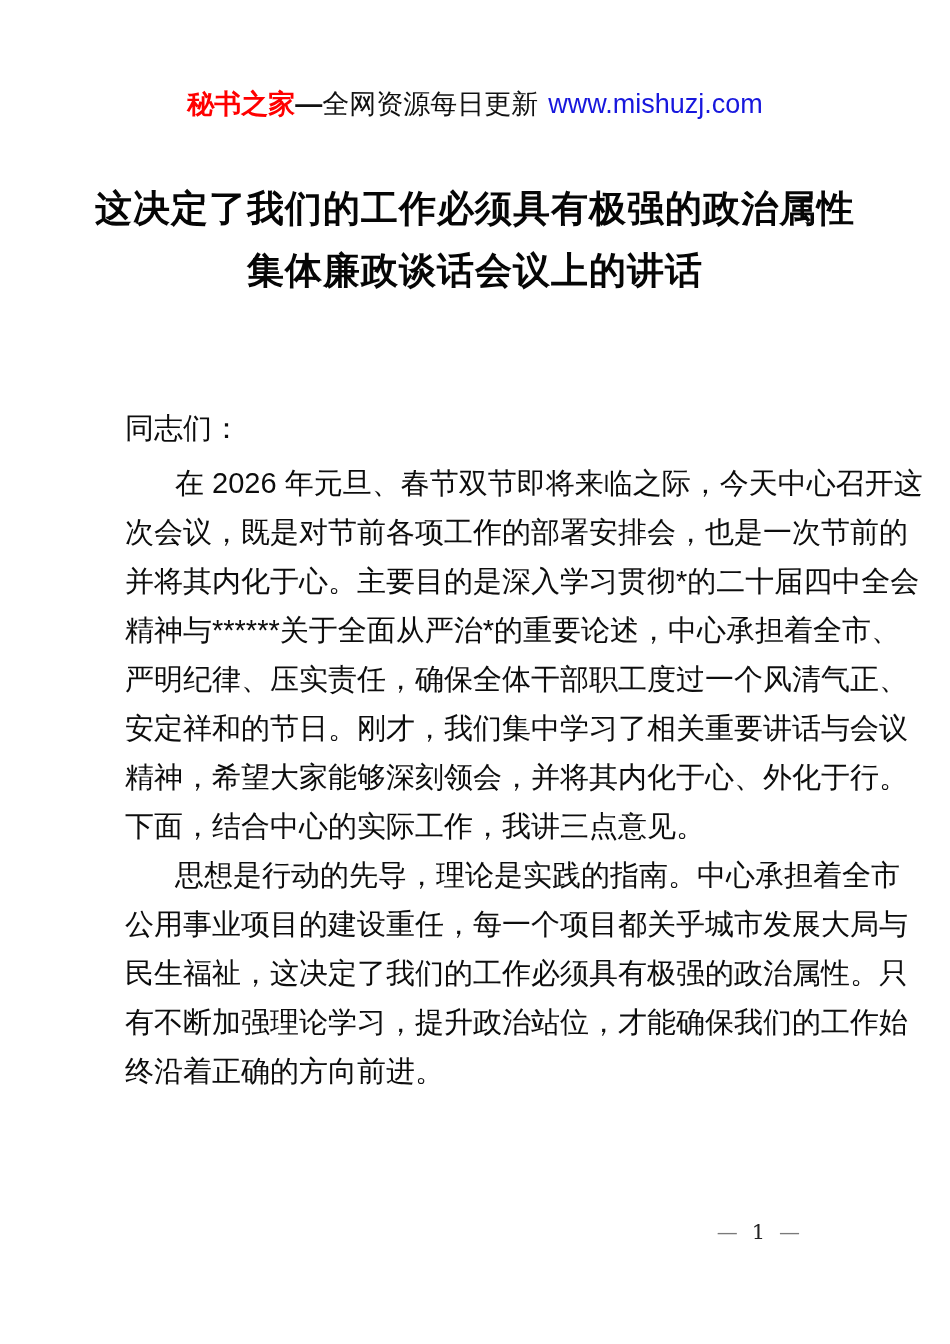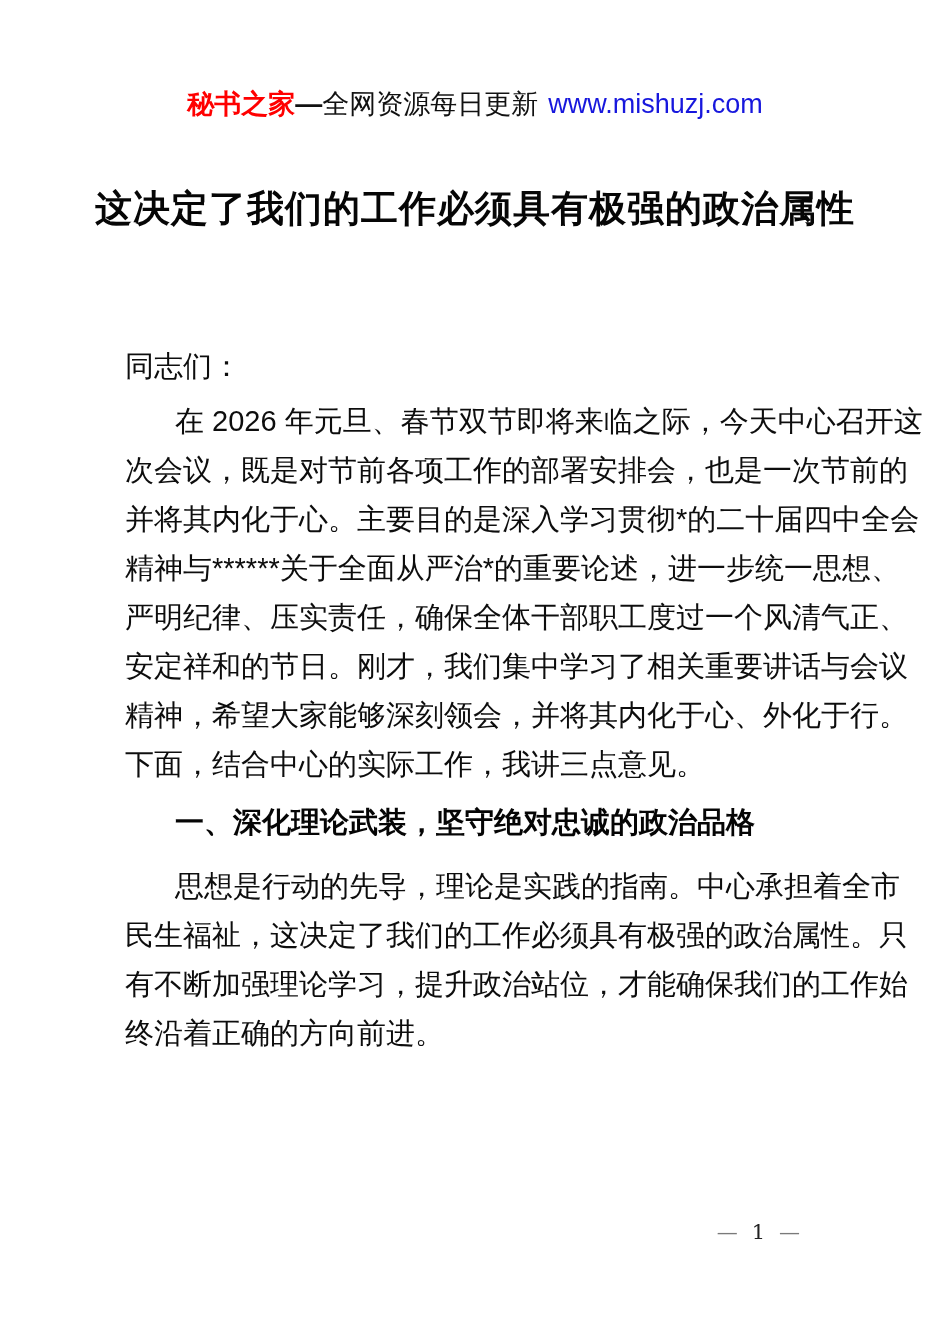--- a/index.html
+++ b/index.html
@@ -75,40 +75,41 @@
 <body>
 
 <div class="page">
 
   <div class="banner">
     <span class="brand">秘书之家</span><span class="sep">—</span><span class="tagline">全网资源每日更新</span><span class="url">www.mishuzj.com</span>
   </div>
 
   <div class="doc-title">
     <div class="title-line">这决定了我们的工作必须具有极强的政治属性</div>
+    <div class="title-line">集体廉政谈话会议上的讲话</div>
   </div>
 
   <div class="content">
     <div class="line salutation">同志们：</div>
 
     <div class="paragraph">
       <div class="line indent">在 2026 年元旦、春节双节即将来临之际，今天中心召开这</div>
       <div class="line">次会议，既是对节前各项工作的部署安排会，也是一次节前的</div>
       <div class="line">并将其内化于心。主要目的是深入学习贯彻*的二十届四中全会</div>
-      <div class="line">精神与******关于全面从严治*的重要论述，进一步统一思想、</div>
+      <div class="line">精神与******关于全面从严治*的重要论述，中心承担着全市、</div>
       <div class="line">严明纪律、压实责任，确保全体干部职工度过一个风清气正、</div>
       <div class="line">安定祥和的节日。刚才，我们集中学习了相关重要讲话与会议</div>
       <div class="line">精神，希望大家能够深刻领会，并将其内化于心、外化于行。</div>
       <div class="line">下面，结合中心的实际工作，我讲三点意见。</div>
     </div>
 
-    <div class="line section-heading">一、深化理论武装，坚守绝对忠诚的政治品格</div>
 
     <div class="paragraph">
       <div class="line indent">思想是行动的先导，理论是实践的指南。中心承担着全市</div>
+      <div class="line">公用事业项目的建设重任，每一个项目都关乎城市发展大局与</div>
       <div class="line">民生福祉，这决定了我们的工作必须具有极强的政治属性。只</div>
       <div class="line">有不断加强理论学习，提升政治站位，才能确保我们的工作始</div>
       <div class="line">终沿着正确的方向前进。</div>
     </div>
   </div>
 
   <div class="footer">
     <span class="dash">—</span><span class="num">1</span><span class="dash">—</span>
   </div>
 

